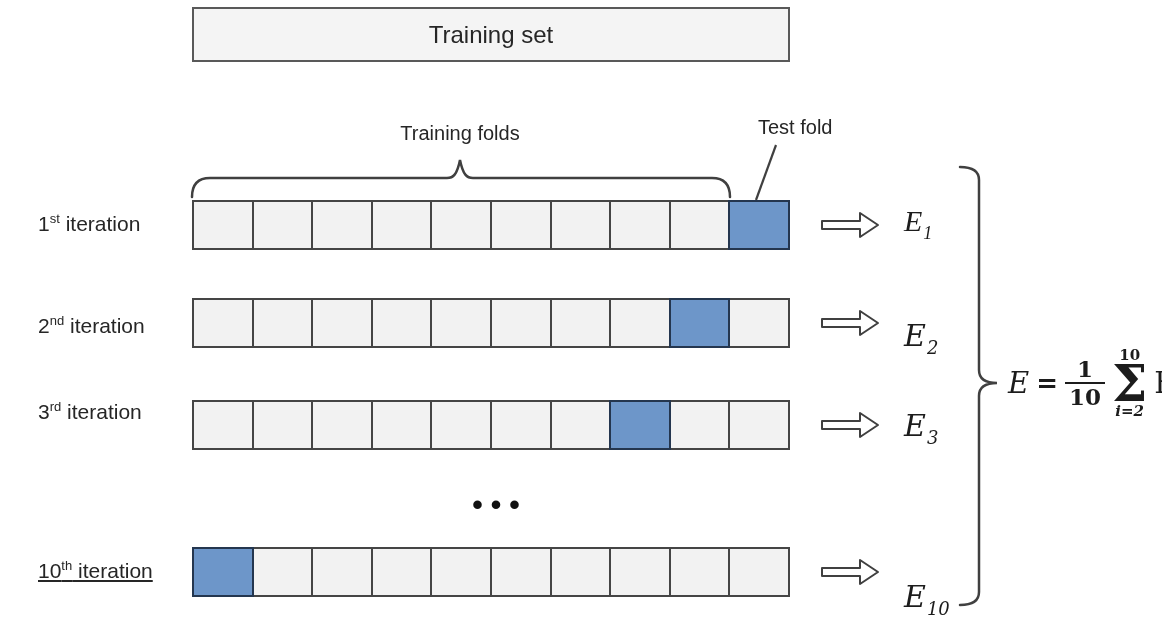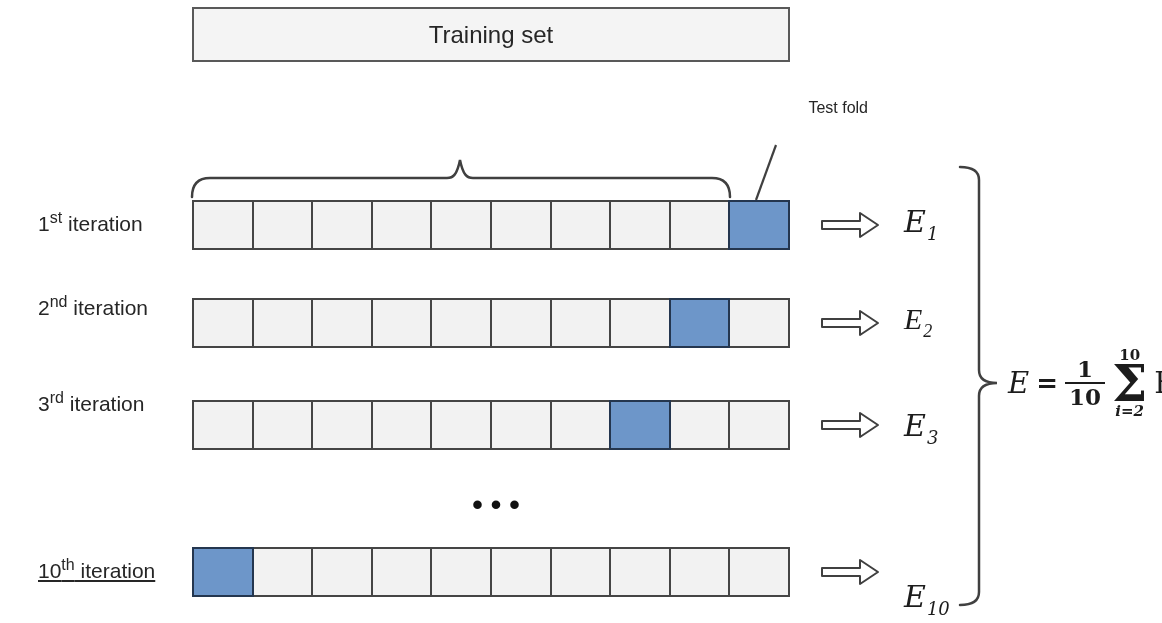--- a/index.html
+++ b/index.html
@@ -11,28 +11,28 @@
     position:absolute;left:172px;top:7px;width:598px;height:55px;box-sizing:border-box;
     background:var(--box-fill);border:2.5px solid var(--box-border);
     display:flex;align-items:center;justify-content:center;
     font-size:24px;color:var(--text);
   }
   .training-folds-label{
     position:absolute;left:340px;top:122px;width:200px;text-align:center;
     font-size:20px;color:var(--text);
   }
   .test-fold-label{
-    position:absolute;left:738px;top:99px;width:110px;text-align:right;
-    font-size:16px;color:var(--text);
+    position:absolute;left:738px;top:116px;width:110px;text-align:left;
+    font-size:20px;color:var(--text);
   }
   svg.overlay{position:absolute;overflow:visible;}
   .row-label{
     position:absolute;left:18px;width:150px;font-size:21px;color:var(--text);white-space:nowrap;
   }
-  .row-label sup{font-size:16px;line-height:0;}
+  .row-label sup{font-size:13px;line-height:0;}
   .cells{
     position:absolute;left:172px;width:598px;height:50px;display:flex;box-sizing:border-box;
   }
   .cell{
     flex:1;box-sizing:border-box;background:var(--cell-fill);
     border:2px solid var(--cell-border);margin-left:-2px;position:relative;z-index:1;
   }
   .cell:first-child{margin-left:0;}
   .cell.test{
     background:var(--test-fold-fill);border-color:var(--test-fold-border);z-index:2;
@@ -66,20 +66,21 @@
 </style>
 </head>
 <body>
 
 <div class="canvas" style="--box-fill: #f4f4f4; --box-border: #595959; --cell-fill: #f2f2f2; --cell-border: #454545; --test-fold-fill: #6d96c9; --test-fold-border: #24364f; --stroke: #404040; --text: #262626; --math: #1c1c1c;">
 
   <div class="training-set-box">
     <span>Training set</span>
   </div>
 
+  <div class="training-folds-label">Training folds</div>
 
   <div class="test-fold-label">Test fold</div>
 
   <svg class="overlay" style="left:165px;top:152px" width="560" height="52">
     <path d="M 7,45 Q 7,26 25,26 L 262,26 C 268,26 272,23 275,8 C 278,23 282,26 288,26 L 527,26 Q 545,26 545,45" fill="none" stroke="var(--stroke)" stroke-width="2.5" stroke-linecap="round"></path>
   </svg>
 
   <svg class="overlay" style="left:730px;top:140px" width="35" height="64">
     <line x1="26" y1="5" x2="6" y2="60" stroke="var(--stroke)" stroke-width="2.2"></line>
   </svg>
@@ -94,39 +95,39 @@
         <div class="cell"></div>
         <div class="cell"></div>
         <div class="cell"></div>
         <div class="cell"></div>
         <div class="cell"></div>
         <div class="cell test"></div>
       </div>
       <svg viewBox="0 0 60 30" class="result-arrow" style="top: 210px;">
         <path d="M 2,11 L 40,11 L 40,3 L 58,15 L 40,27 L 40,19 L 2,19 Z" fill="#ffffff" stroke="var(--stroke)" stroke-width="2" stroke-linejoin="round"></path>
       </svg>
-      <div class="e-label" style="top: 204px;"><span>E</span><span class="e-sub">1</span></div>
-      <div class="row-label" style="top: 296px;"><span>2</span><sup>nd</sup><span> iteration</span></div>
+      <div class="e-label" style="top: 204px; font-family: Liberation Serif, serif;"><span>E</span><span class="e-sub">1</span></div>
+      <div class="row-label" style="top: 314px;"><span>2</span><sup>nd</sup><span> iteration</span></div>
       <div class="cells" style="top: 298px;">
         <div class="cell"></div>
         <div class="cell"></div>
         <div class="cell"></div>
         <div class="cell"></div>
         <div class="cell"></div>
         <div class="cell"></div>
         <div class="cell"></div>
         <div class="cell"></div>
         <div class="cell test"></div>
         <div class="cell"></div>
       </div>
       <svg viewBox="0 0 60 30" class="result-arrow" style="top: 308px;">
         <path d="M 2,11 L 40,11 L 40,3 L 58,15 L 40,27 L 40,19 L 2,19 Z" fill="#ffffff" stroke="var(--stroke)" stroke-width="2" stroke-linejoin="round"></path>
       </svg>
-      <div class="e-label" style="top: 302px; font-family: Liberation Serif, serif;"><span>E</span><span class="e-sub">2</span></div>
-      <div class="row-label" style="top: 392px;"><span>3</span><sup>rd</sup><span> iteration</span></div>
+      <div class="e-label" style="top: 318px;"><span>E</span><span class="e-sub">2</span></div>
+      <div class="row-label" style="top: 400px;"><span>3</span><sup>rd</sup><span> iteration</span></div>
       <div class="cells" style="top: 400px;">
         <div class="cell"></div>
         <div class="cell"></div>
         <div class="cell"></div>
         <div class="cell"></div>
         <div class="cell"></div>
         <div class="cell"></div>
         <div class="cell"></div>
         <div class="cell test"></div>
         <div class="cell"></div>

